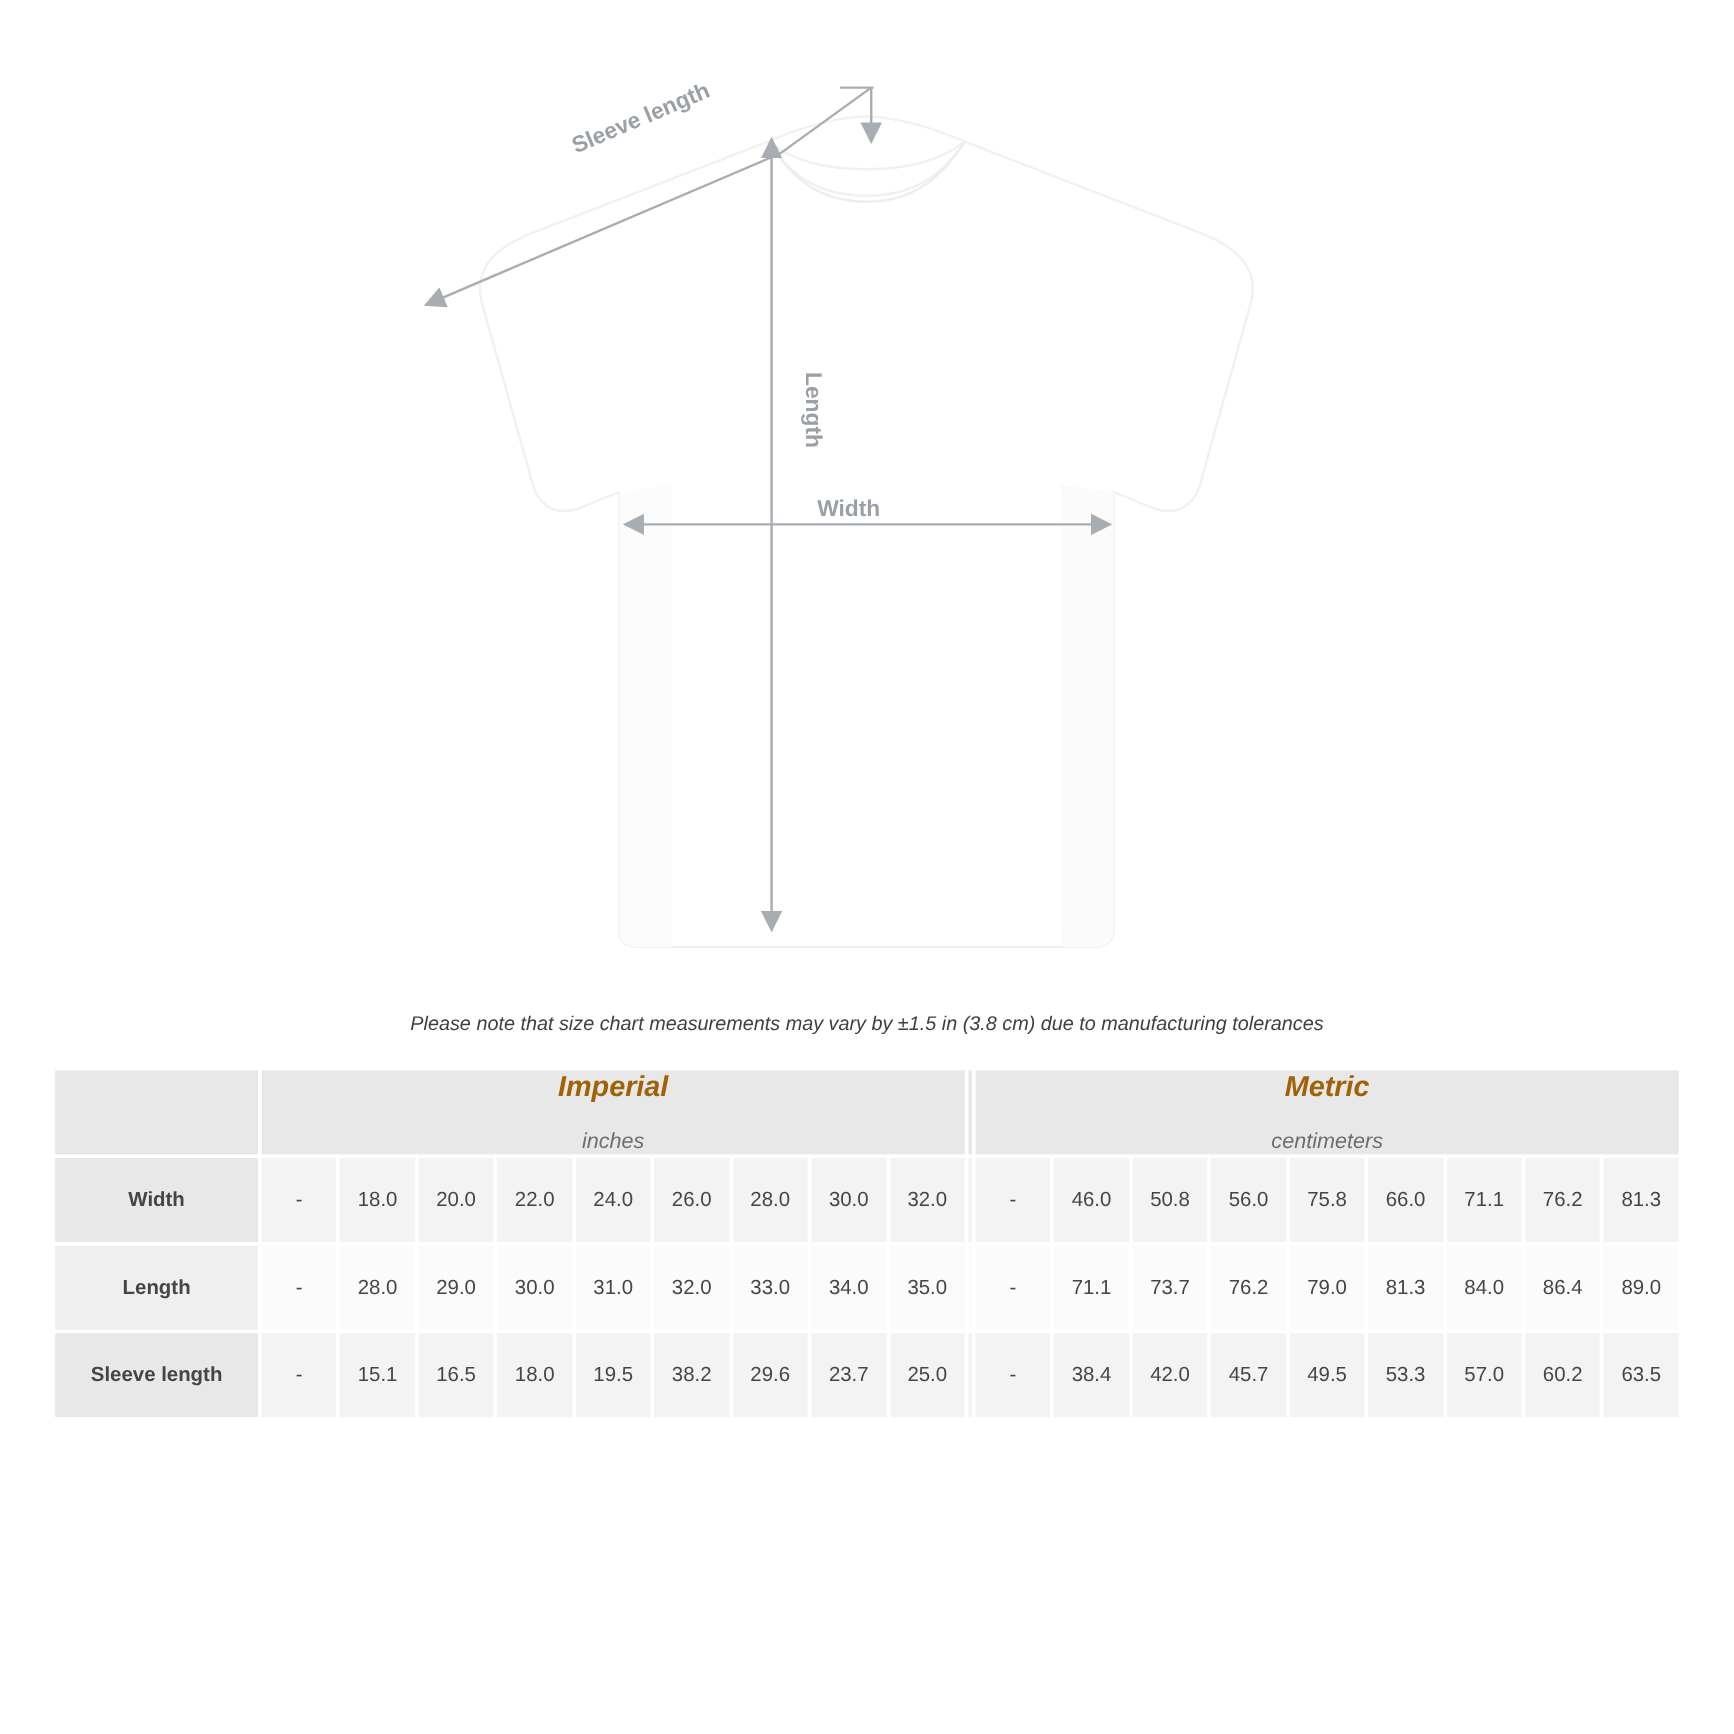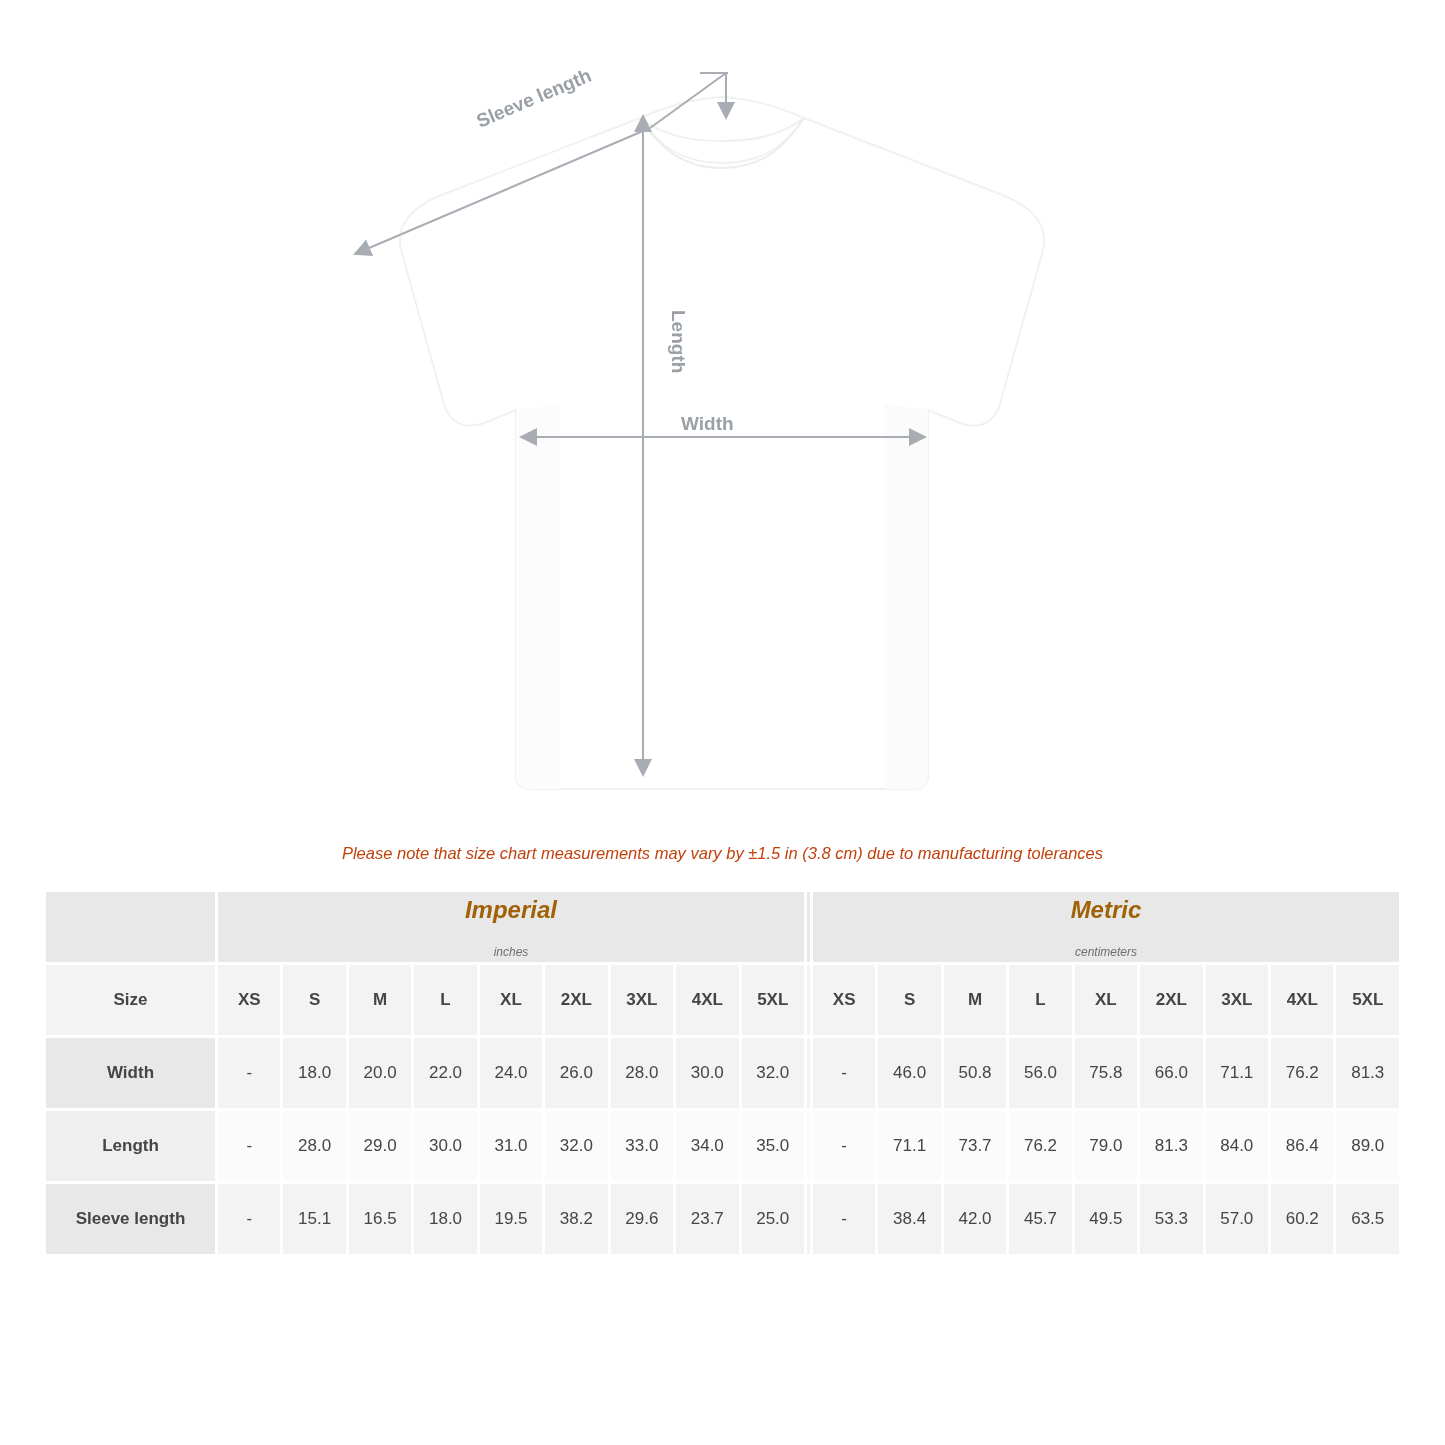--- a/index.html
+++ b/index.html
@@ -37,21 +37,21 @@
   }
   .chart-title {
     font-size: 27px;
     font-weight: bold;
     color: #2f2f2f;
     letter-spacing: 0.1px;
   }
   .chart-note {
     font-size: 16.5px;
     font-style: italic;
-    color: #c2410c;
+    color: #404040;
     margin-top: 16px;
   }
 
   
   .table-wrap {
     margin-top: 26px;
     padding: 0 43px;
   }
   table.size-table {
     border-collapse: collapse;
@@ -72,21 +72,21 @@
     height: 108px;
     padding-top: 4px;
   }
   .unit-name {
     font-size: 24px;
     font-weight: bold;
     font-style: italic;
     color: #a16207;
   }
   .unit-sub {
-    font-size: 12px;
+    font-size: 18px;
     font-style: italic;
     color: #6e6e6e;
     margin-top: 21px;
   }
   .head-row td {
     background: #f3f3f3;
     font-weight: bold;
     font-size: 17px;
     color: #3f3f3f;
     height: 78px;
@@ -189,42 +189,20 @@
             <div class="unit-name">Imperial</div>
             <div class="unit-sub">inches</div>
           </td>
           <td></td>
           <td colspan="9">
             <div class="unit-name">Metric</div>
             <div class="unit-sub">centimeters</div>
           </td>
         </tr>
 
-        <tr class="head-row">
-          <td>Size</td>
-          <td>XS</td>
-          <td>S</td>
-          <td>M</td>
-          <td>L</td>
-          <td>XL</td>
-          <td>2XL</td>
-          <td>3XL</td>
-          <td>4XL</td>
-          <td>5XL</td>
-          <td></td>
-          <td>XS</td>
-          <td>S</td>
-          <td>M</td>
-          <td>L</td>
-          <td>XL</td>
-          <td>2XL</td>
-          <td>3XL</td>
-          <td>4XL</td>
-          <td>5XL</td>
-        </tr>
 
         <tr class="row-a">
           <td class="row-label">Width</td>
           <td class="cell">-</td>
           <td class="cell">18.0</td>
           <td class="cell">20.0</td>
           <td class="cell">22.0</td>
           <td class="cell">24.0</td>
           <td class="cell">26.0</td>
           <td class="cell">28.0</td>

